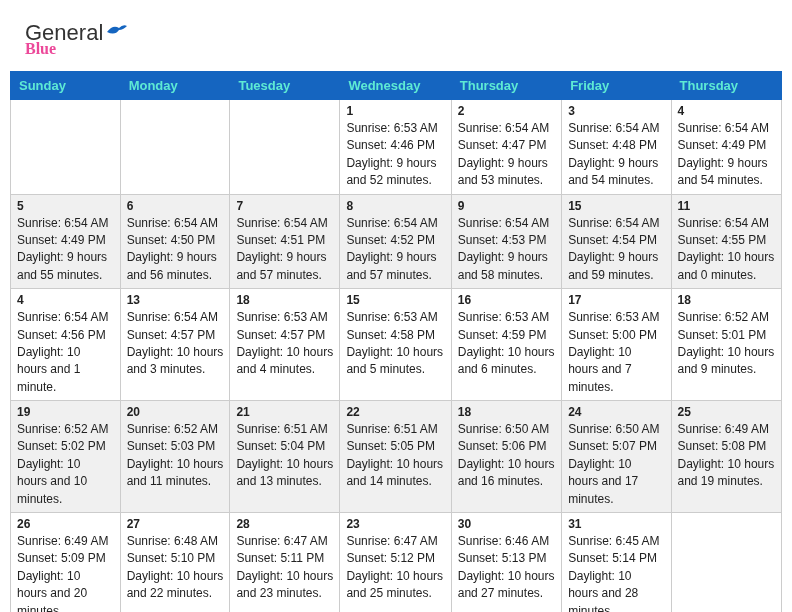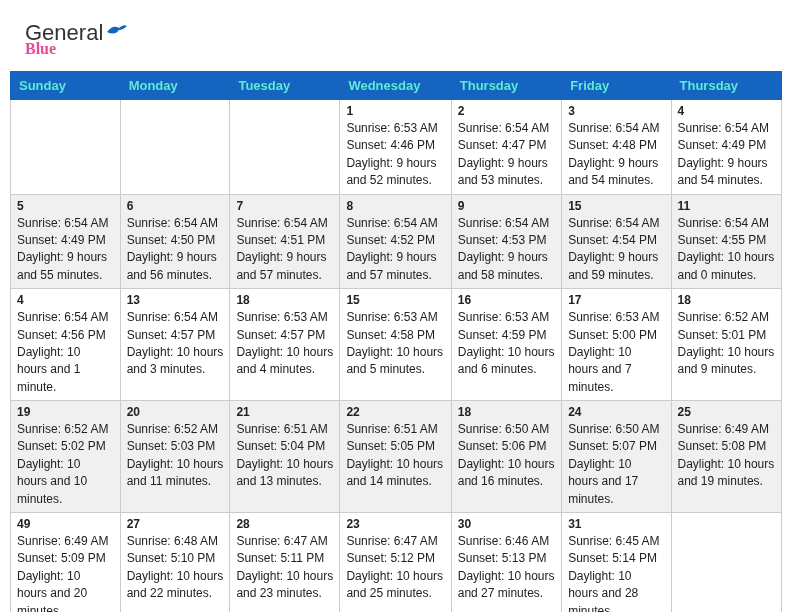--- a/index.html
+++ b/index.html
@@ -222,21 +222,21 @@
           <div class="day-num">24</div>
           <div class="day-info">Sunrise: 6:50 AM<br>Sunset: 5:07 PM<br>Daylight: 10 hours and 17 minutes.</div>
         </td>
         <td>
           <div class="day-num">25</div>
           <div class="day-info">Sunrise: 6:49 AM<br>Sunset: 5:08 PM<br>Daylight: 10 hours and 19 minutes.</div>
         </td>
       </tr>
       <tr class="row-odd">
         <td>
-          <div class="day-num">49</div>
+          <div class="day-num">26</div>
           <div class="day-info">Sunrise: 6:49 AM<br>Sunset: 5:09 PM<br>Daylight: 10 hours and 20 minutes.</div>
         </td>
         <td>
           <div class="day-num">27</div>
           <div class="day-info">Sunrise: 6:48 AM<br>Sunset: 5:10 PM<br>Daylight: 10 hours and 22 minutes.</div>
         </td>
         <td>
           <div class="day-num">28</div>
           <div class="day-info">Sunrise: 6:47 AM<br>Sunset: 5:11 PM<br>Daylight: 10 hours and 23 minutes.</div>
         </td>

